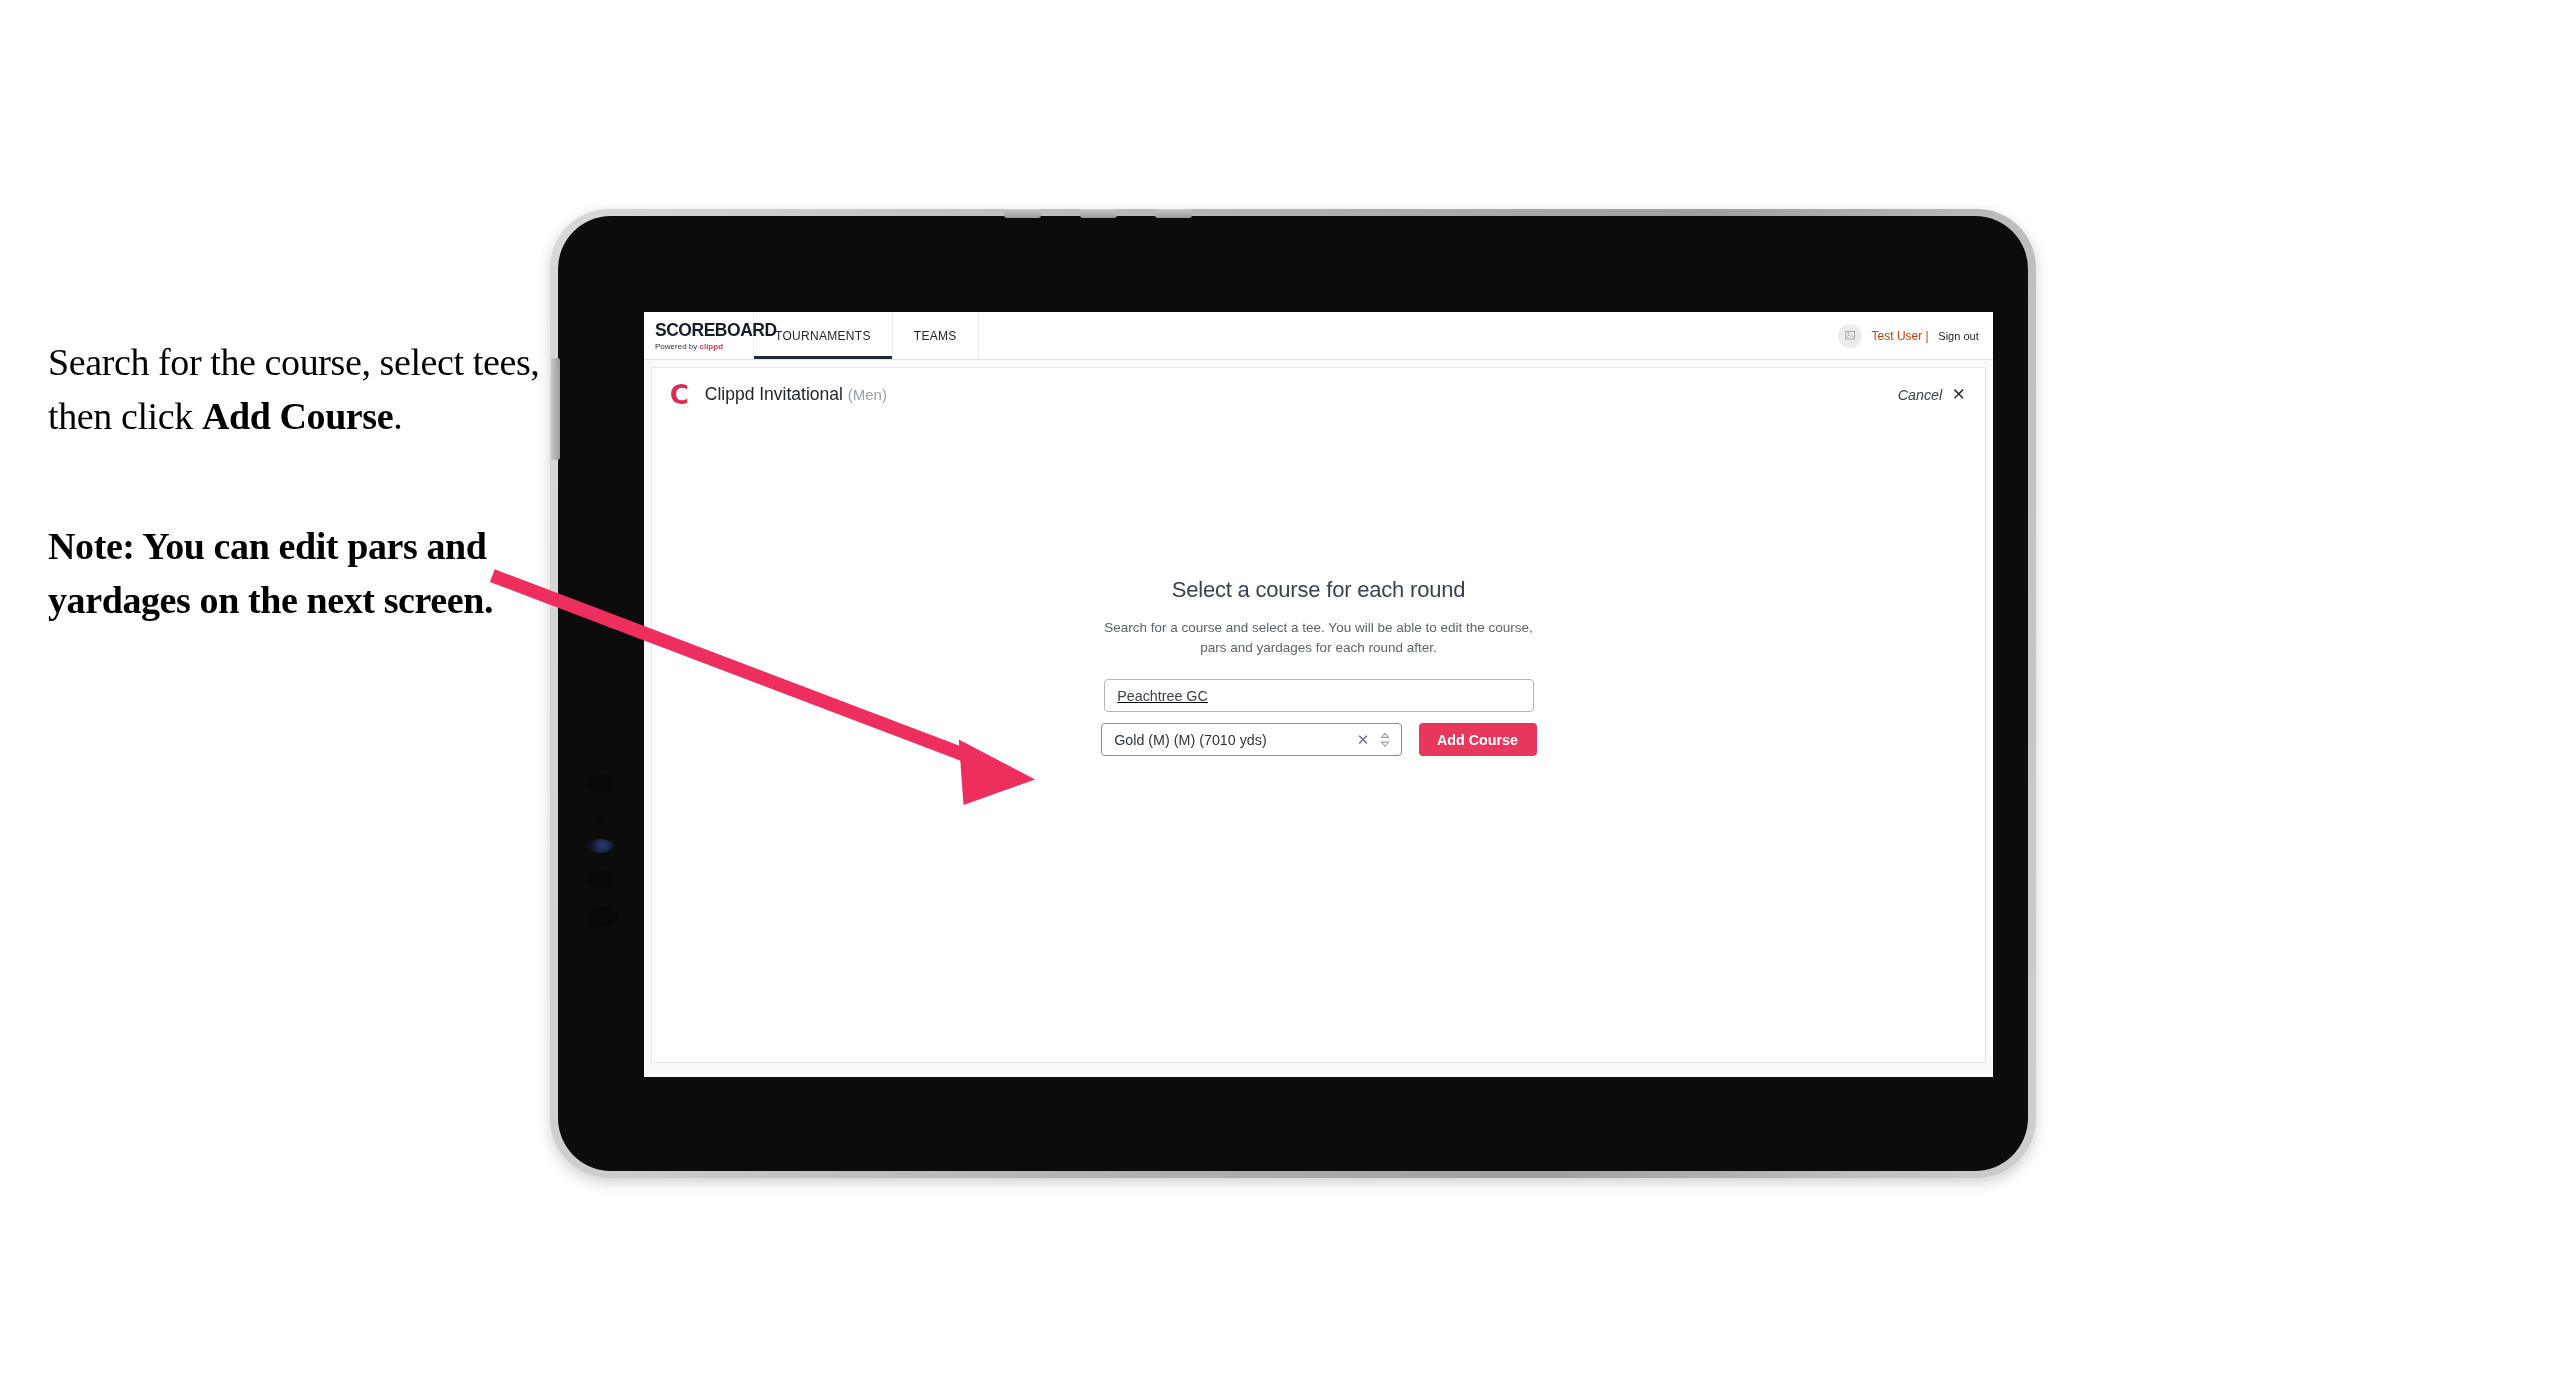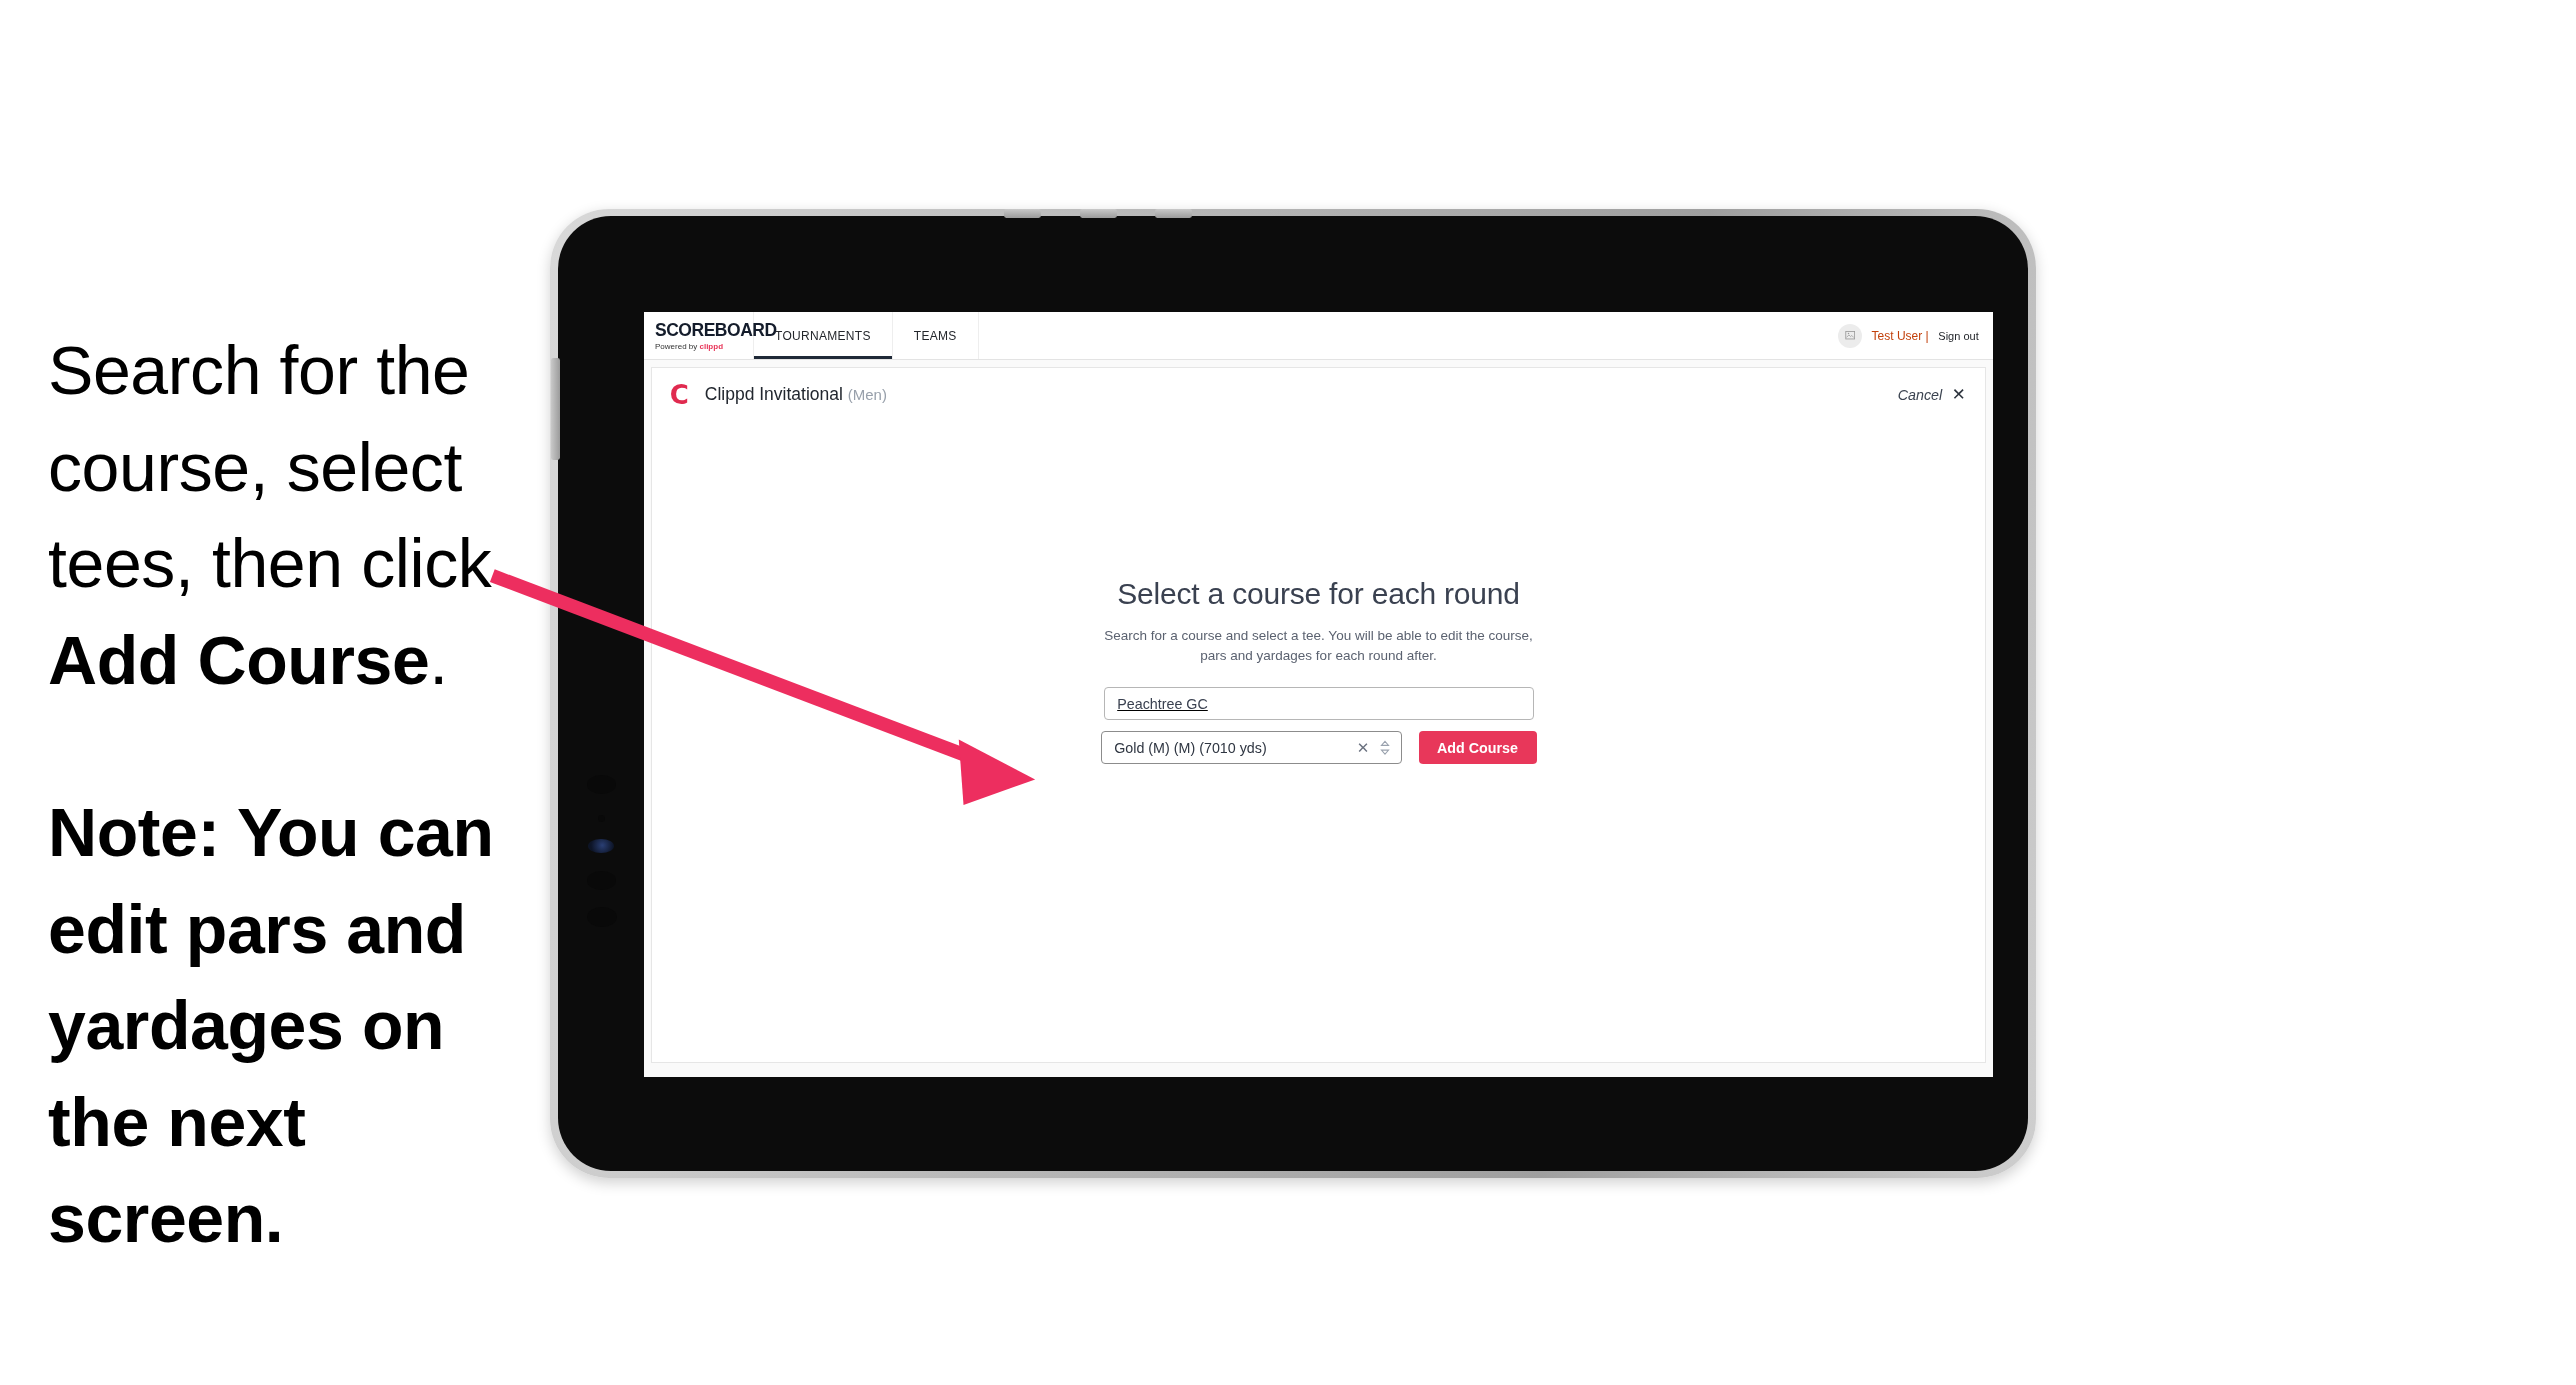--- a/index.html
+++ b/index.html
@@ -7,26 +7,27 @@
     width: 2576px; height: 1386px;
     background: #ffffff;
     font-family: "Liberation Sans", sans-serif;
     overflow: hidden;
   }
   #canvas { position: relative; width: 2576px; height: 1386px; background: #fff; }
 
   
   .instructions {
     position: absolute;
-    left: 48px; top: 322px;
+    left: 48px; top: 336px;
     width: 494px;
     color: #000;
-    font-size: 68px;
+    font-size: 38px;
     line-height: 1.42;
     letter-spacing: -0.4px;
+    font-family: Liberation Serif, serif;
   }
   .instructions .para { margin-bottom: 0; }
   .instructions .para2 { margin-top: 76px; font-weight: bold; }
   .instructions b { font-weight: bold; }
 
   
   .tablet-outer {
     position: absolute;
     left: 550px; top: 209px;
     width: 1486px; height: 969px;
@@ -162,21 +163,21 @@
     border-top: none;
     height: 642px;
     position: relative;
   }
   .center-block {
     position: absolute;
     left: 0; right: 0; top: 156px;
     text-align: center;
   }
   .center-title {
-    font-size: 30px; color: #3a4150; font-weight: normal; letter-spacing: -0.2px;
+    font-size: 22px; color: #3a4150; font-weight: normal; letter-spacing: -0.2px;
   }
   .center-desc {
     margin: 14.3px auto 0 auto;
     width: 446px;
     font-size: 13.5px; line-height: 1.5; color: #5b6270;
   }
   .form-row { margin-top: 21px; display: flex; justify-content: center; text-decoration: underline; }
   .search-input {
     width: 430px; height: 33px;
     border: 0.8px solid #b6b6b6; border-radius: 4px;

